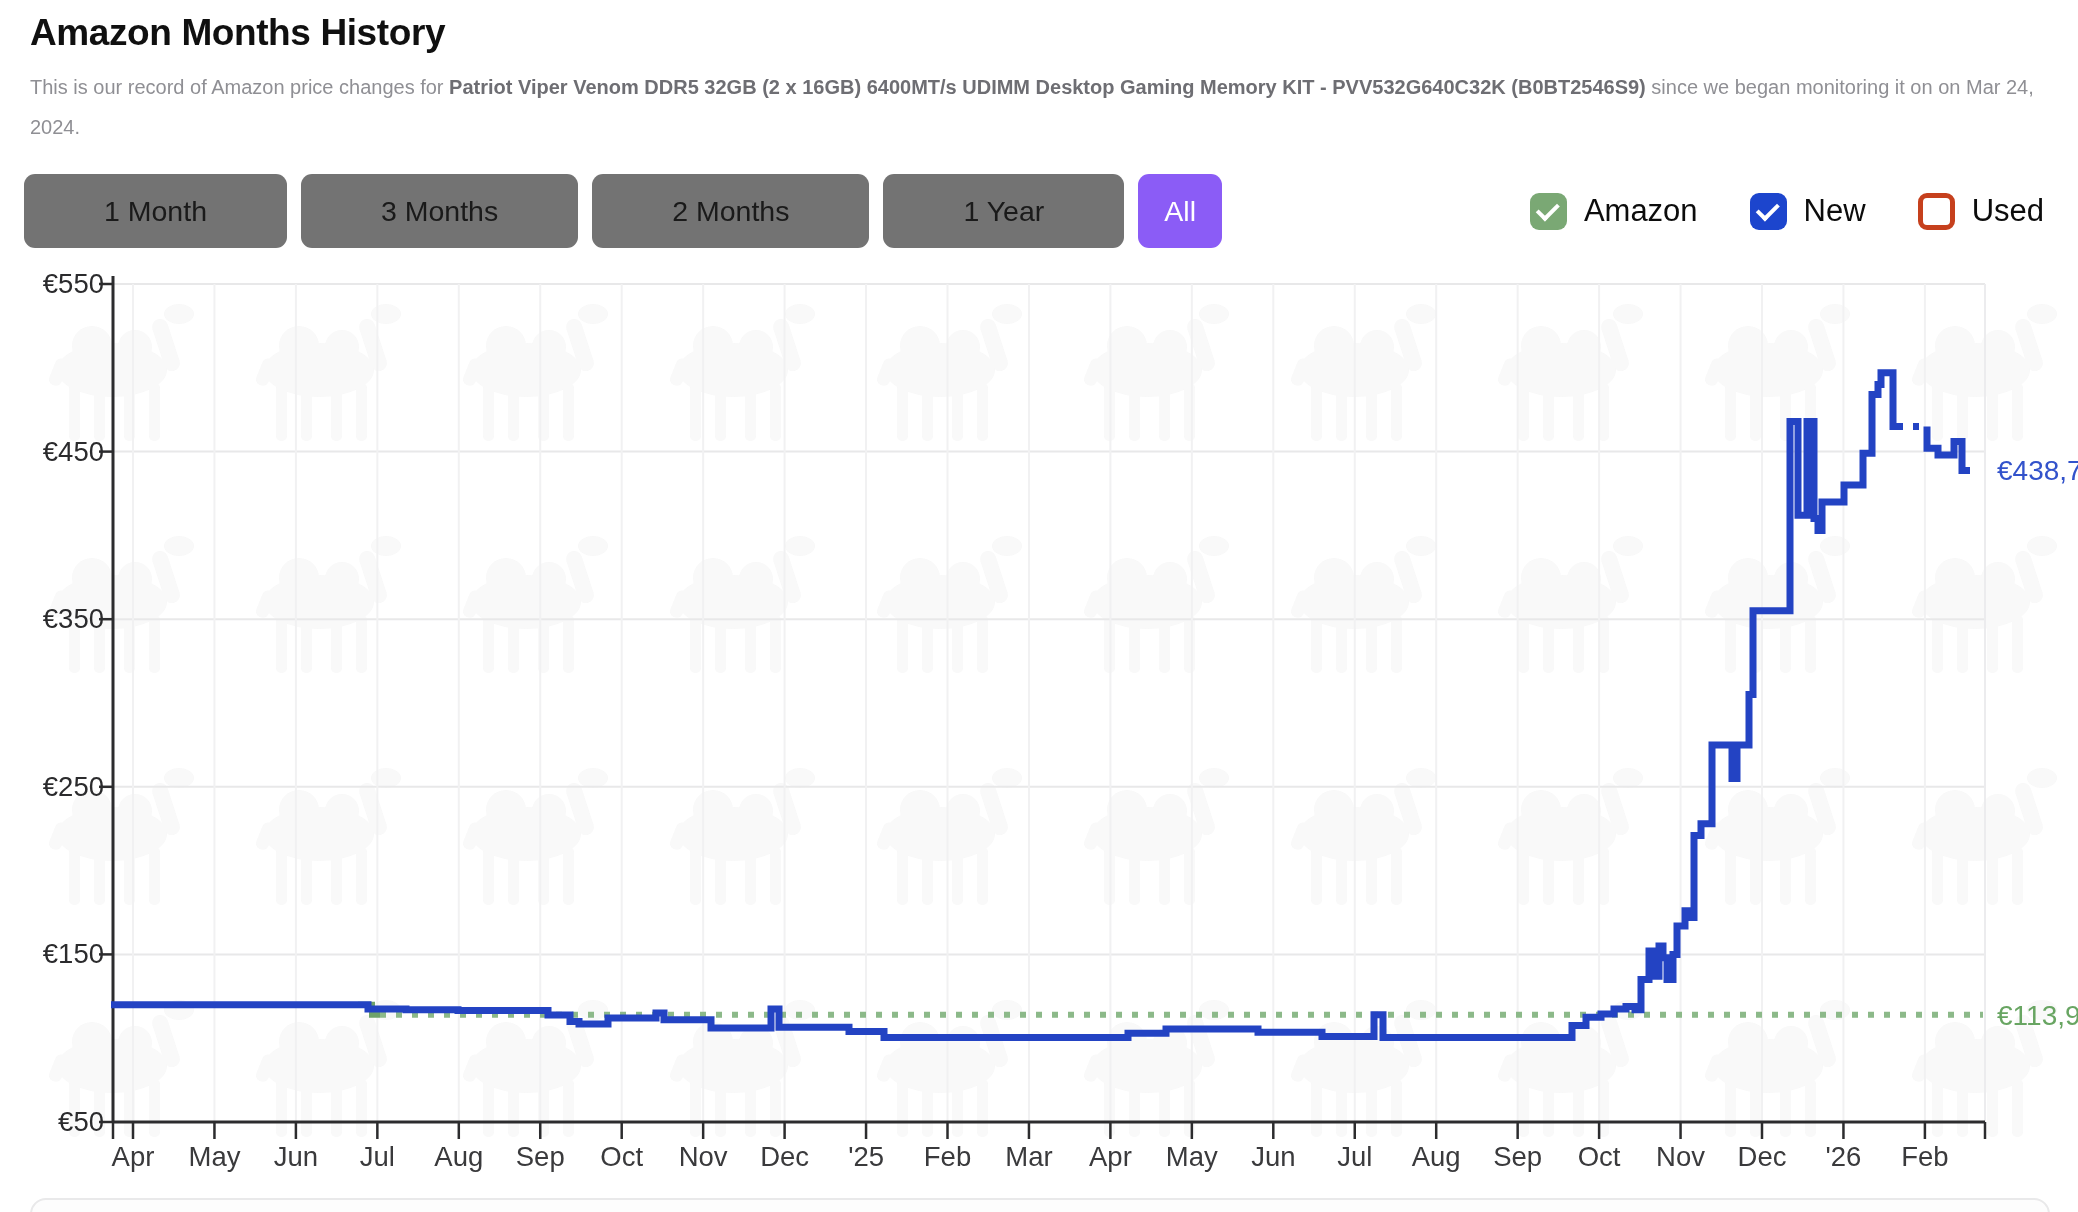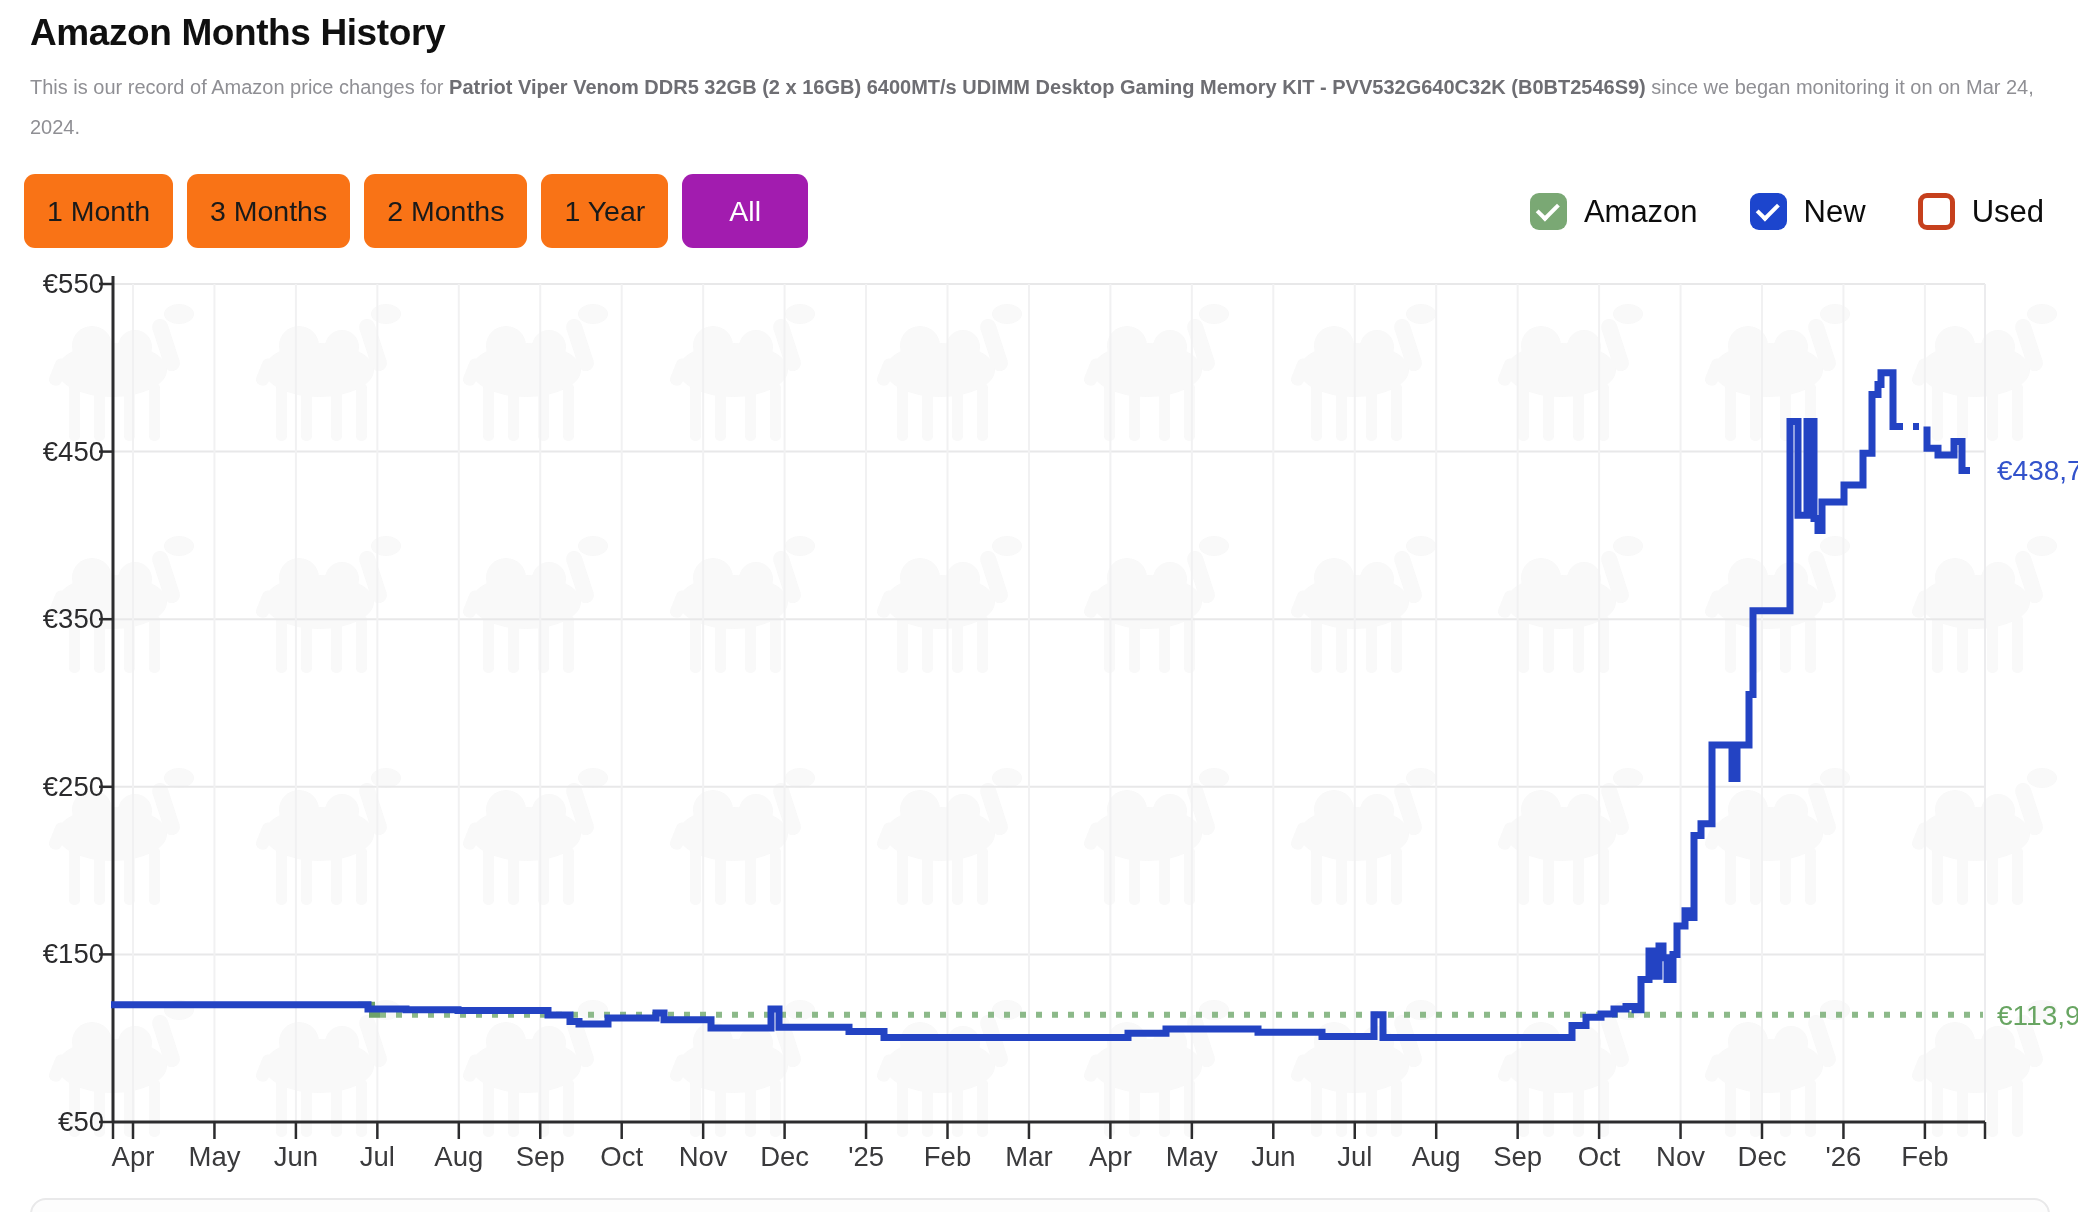--- a/index.html
+++ b/index.html
@@ -9,26 +9,26 @@
     -webkit-font-smoothing:antialiased;
   }
   .header{position:relative;z-index:2;padding:6px 30px 0 30px}
   .page-title{font-size:37px;font-weight:700;color:#101010;letter-spacing:-0.4px;margin:6px 0 0 0}
   .subtitle{margin-top:13px;font-size:20px;line-height:40px;color:#8f8f94;max-width:2015px}
   .subtitle .strong{font-weight:700;color:#6e6e73}
   .controls{display:flex;align-items:center;margin:27px 0 0 -6px}
   .range-buttons{display:flex;align-items:center}
   .range-btn{
     font-family:"Liberation Sans",sans-serif;font-size:28.5px;color:#1a1a1a;
-    height:74px;padding:0 23px;margin-right:14px;border:none;border-radius:11px;
-    background:#f97316;cursor:pointer;white-space:nowrap;
+    height:74px;padding:0 80px;margin-right:14px;border:none;border-radius:11px;
+    background:#737373;cursor:pointer;white-space:nowrap;
   }
-  .range-btn.active{background:#a21caf;color:#ffffff;padding:0 47px}
+  .range-btn.active{background:#8b5cf6;color:#ffffff;padding:0 26px}
   .legend{margin-left:auto;display:flex;align-items:center;gap:52px;padding-right:4px}
-  .legend-item{display:flex;align-items:flex-end;gap:17px;font-size:31px;color:#0c0c0c;cursor:pointer}
+  .legend-item{display:flex;align-items:center;gap:17px;font-size:31px;color:#0c0c0c;cursor:pointer}
   .cb{width:37px;height:37px;border-radius:9px;box-sizing:border-box;
       display:flex;align-items:center;justify-content:center;flex:0 0 auto}
   .cb .tick{width:17px;height:9px;border-left:4.5px solid #fff;border-bottom:4.5px solid #fff;
       transform:rotate(-45deg) translate(1px,-2px)}
   #chart-svg{position:absolute;left:0;top:0;z-index:1}
   svg text{font-family:"Liberation Sans",sans-serif}
   .bottom-card{
     position:absolute;left:30px;right:28px;top:1198px;height:60px;z-index:0;
     background:#fdfdfd;border:2px solid #e9e9ea;border-radius:16px;
   }

